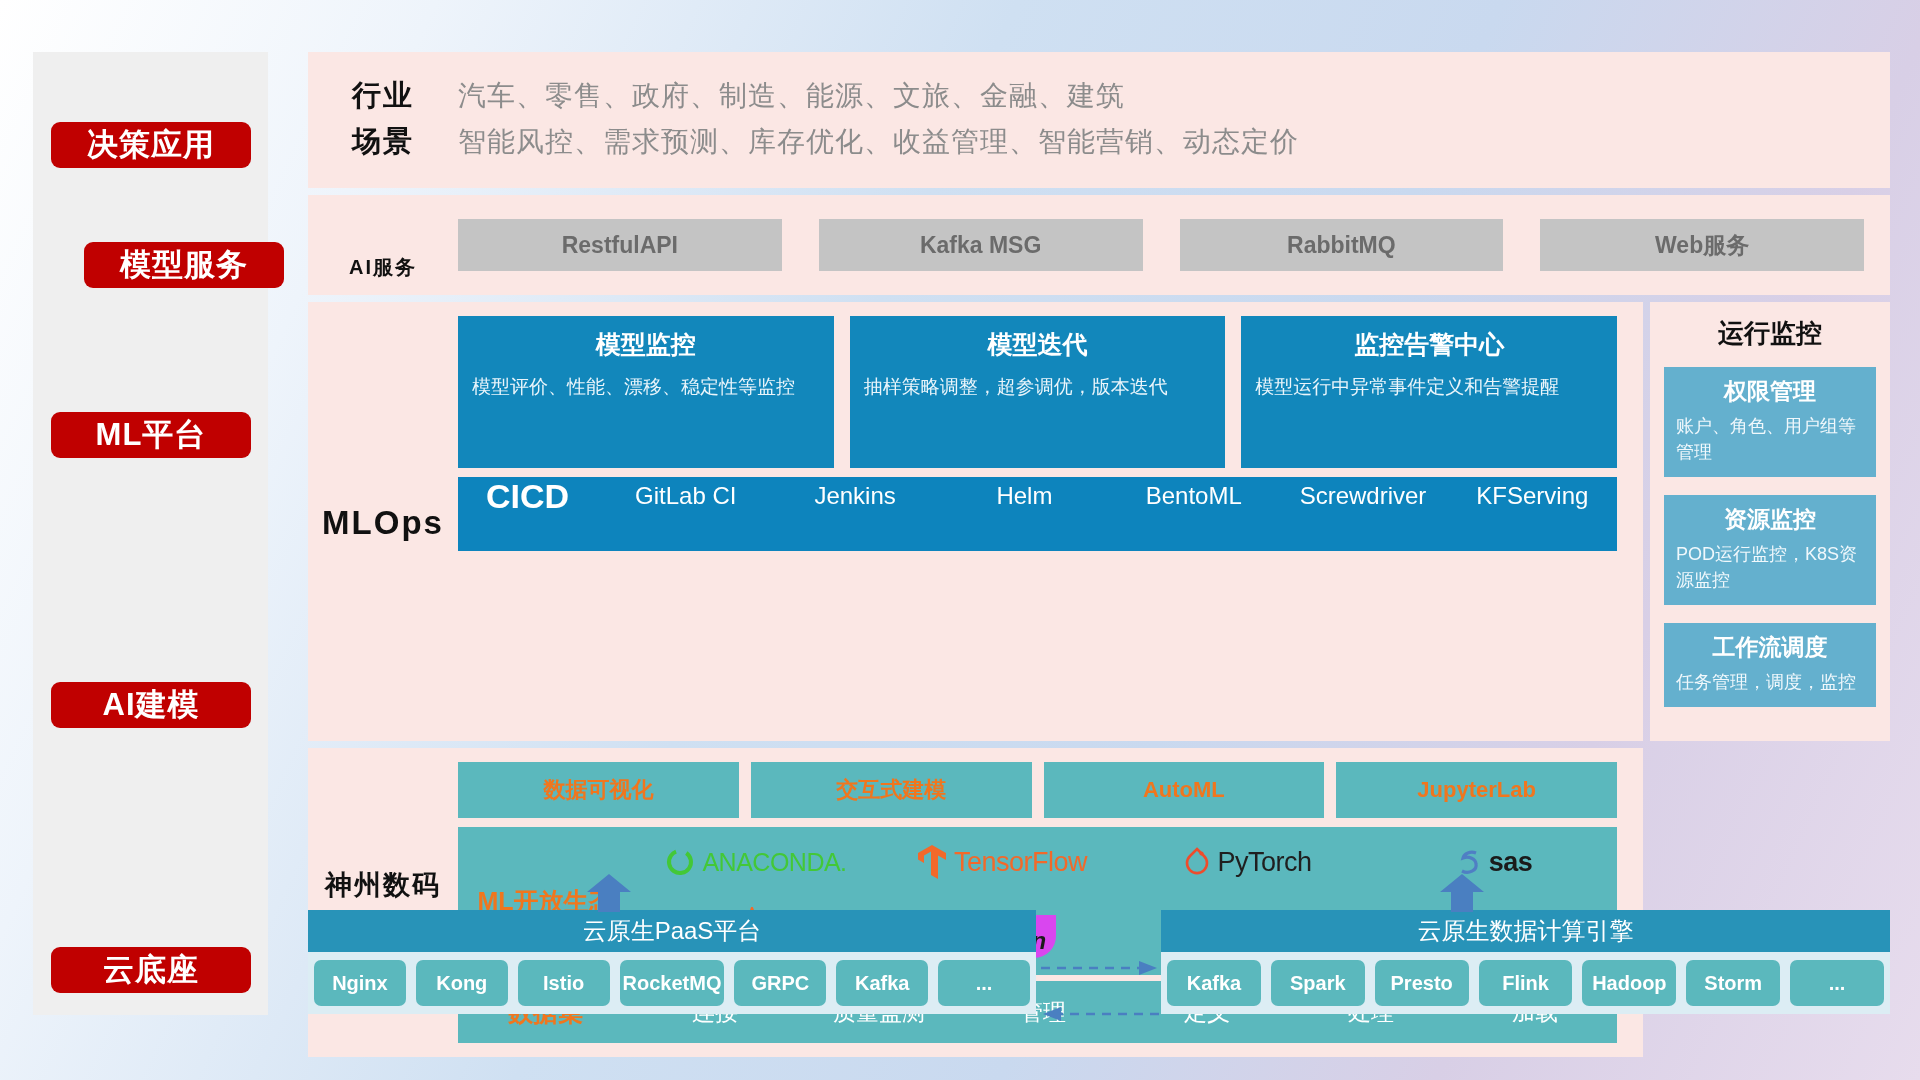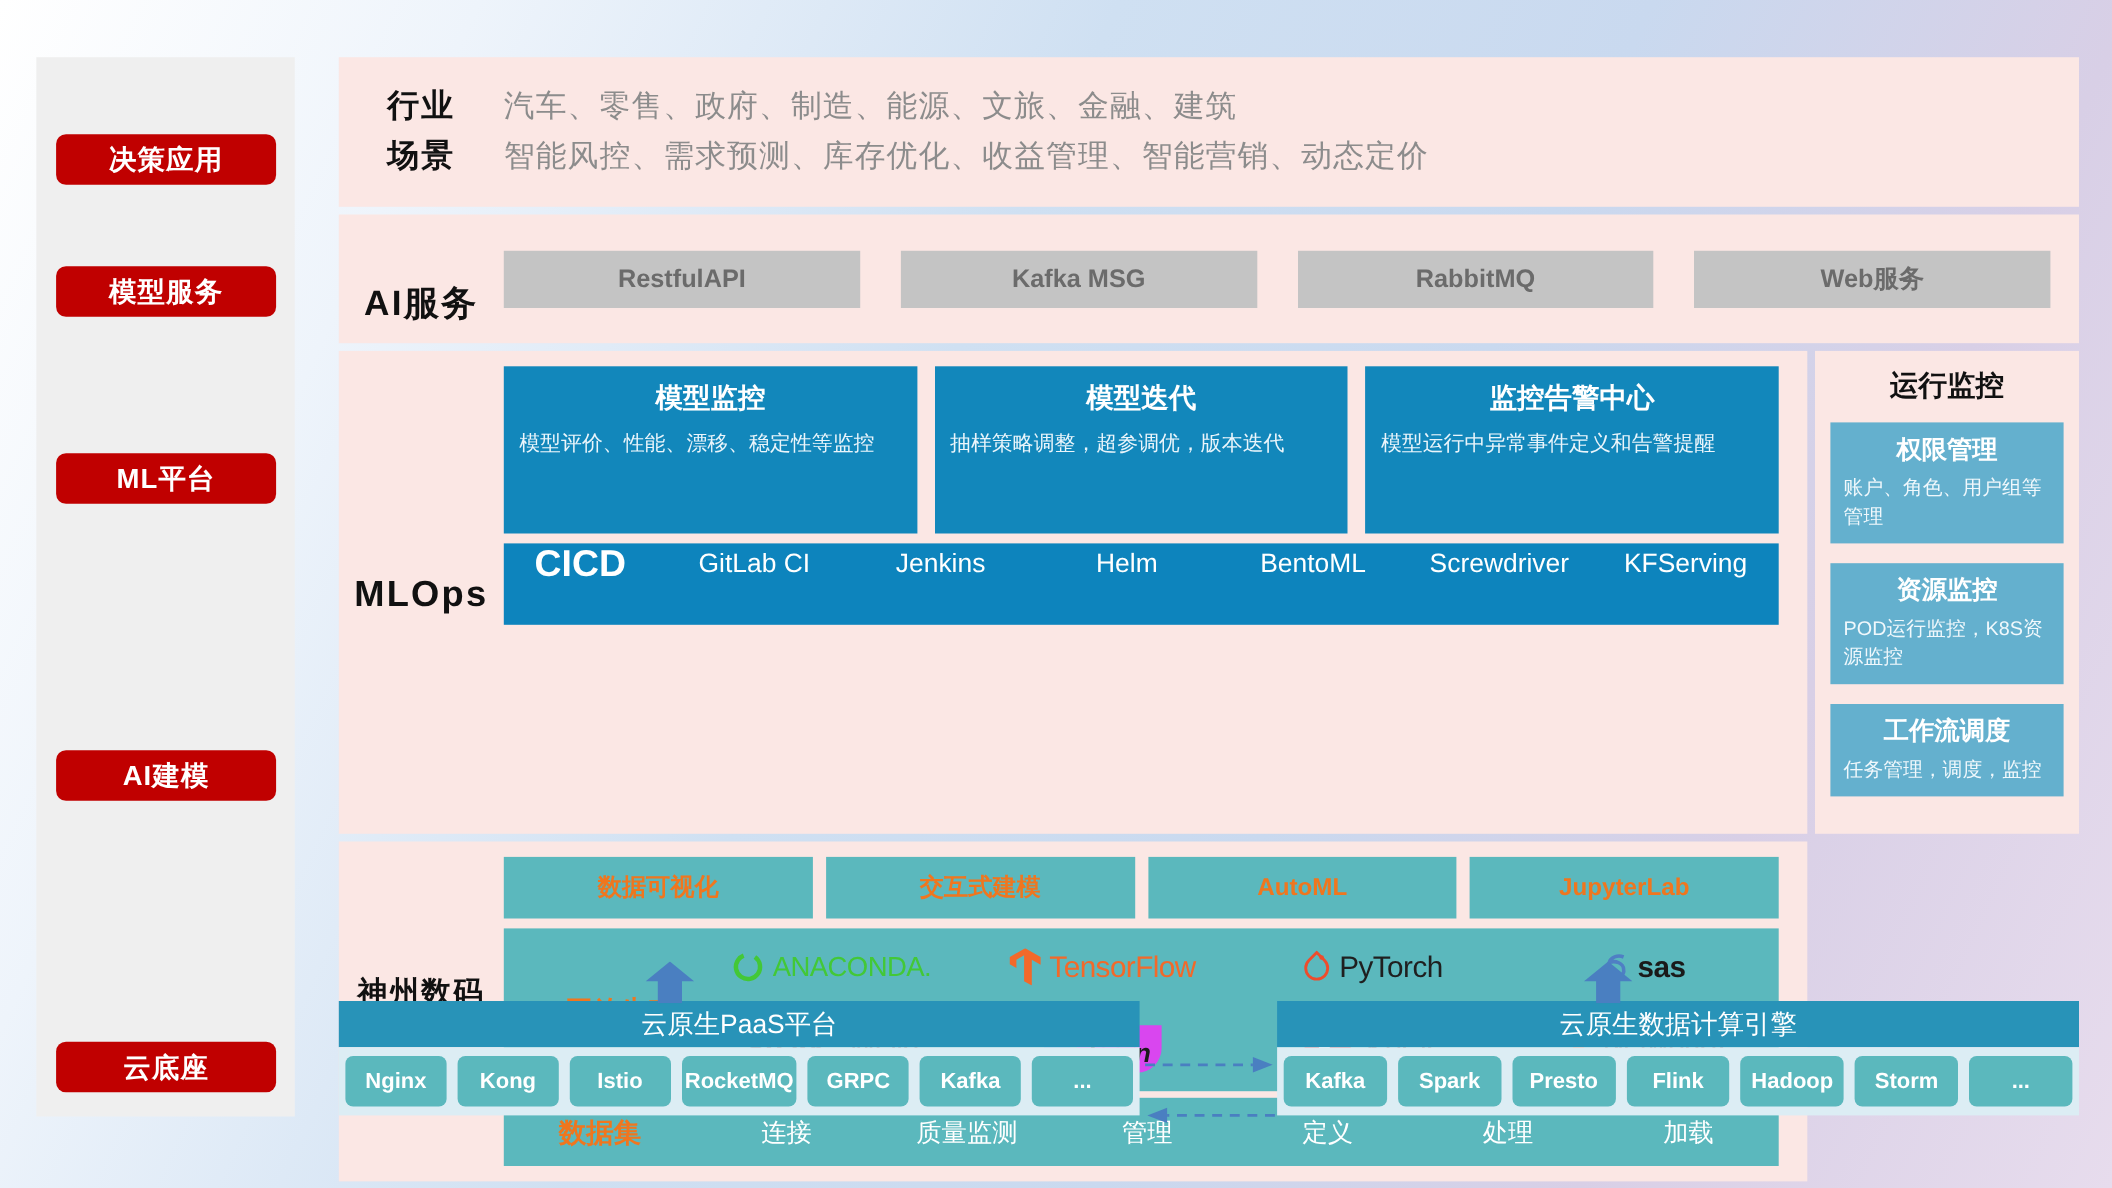--- a/index.html
+++ b/index.html
@@ -15,21 +15,21 @@
 
   
   #left-rail {
     position: absolute; left: 33px; top: 52px;
     width: 235px; height: 963px;
     background: #efefef;
   }
   .rail-chip {
     position: absolute; left: 18px; width: 200px; height: 46px;
     background: #c00000; border-radius: 9px;
-    color: #fff; font-size: 25px; font-weight: bold;
+    color: #fff; font-size: 31px; font-weight: bold;
     display: flex; align-items: center; justify-content: center;
     letter-spacing: 1px;
   }
 
   
   #main { position: absolute; left: 308px; top: 52px; width: 1582px; }
 
   .band { background: #fbe7e4; width: 100%; }
   .band + .band { margin-top: 7px; }
 
@@ -37,21 +37,21 @@
   #row-industry { padding: 18px 0 20px 0; }
   .kv-line { display: flex; align-items: center; margin: 6px 0; }
   .kv-key {
     width: 150px; flex: 0 0 150px; text-align: center;
     font-size: 29px; font-weight: bold; color: #111; letter-spacing: 2px;
   }
   .kv-val { font-size: 28px; color: #8c8c8c; letter-spacing: 1px; }
 
   
   #row-aisvc { padding: 14px 0; display: flex; align-items: center; }
-  #row-aisvc .kv-key { font-size: 32px; margin-top: 45px; }
+  #row-aisvc .kv-key { font-size: 20px; margin-top: 45px; }
   .svc-grid { display: flex; flex: 1; gap: 37px; padding-right: 26px; }
   .svc-chip {
     flex: 1; height: 52px; background: #c4c4c4;
     display: flex; align-items: center; justify-content: center;
     color: #6b6b6b; font-size: 23px; font-weight: bold;
   }
 
   
   #row-mlops { display: flex; gap: 7px; background: transparent; }
   #mlops-left { flex: 1; background: #fbe7e4; padding: 14px 0 12px 0; display: flex; align-items: stretch; }
@@ -122,21 +122,21 @@
     display: flex; align-items: center; justify-content: center;
     text-align: right; line-height: 1.12; padding: 2px 3px;
   }
   .up-arrow { position: absolute; width: 44px; height: 38px; }
 </style>
 </head>
 <body>
 
 <div id="left-rail">
     <div class="rail-chip" style="top: 70px;">决策应用</div>
-    <div class="rail-chip" style="top: 190px;">模型服务</div>
+    <div class="rail-chip" style="top: 190px; margin-left: 33px;">模型服务</div>
     <div class="rail-chip" style="top: 360px;">ML平台</div>
     <div class="rail-chip" style="top: 630px;">AI建模</div>
     <div class="rail-chip" style="top: 895px;">云底座</div>
   </div>
 
 <div id="main">
 
   <div class="band" id="row-industry">
     <div class="kv-line">
       <div class="kv-key">行业</div>

